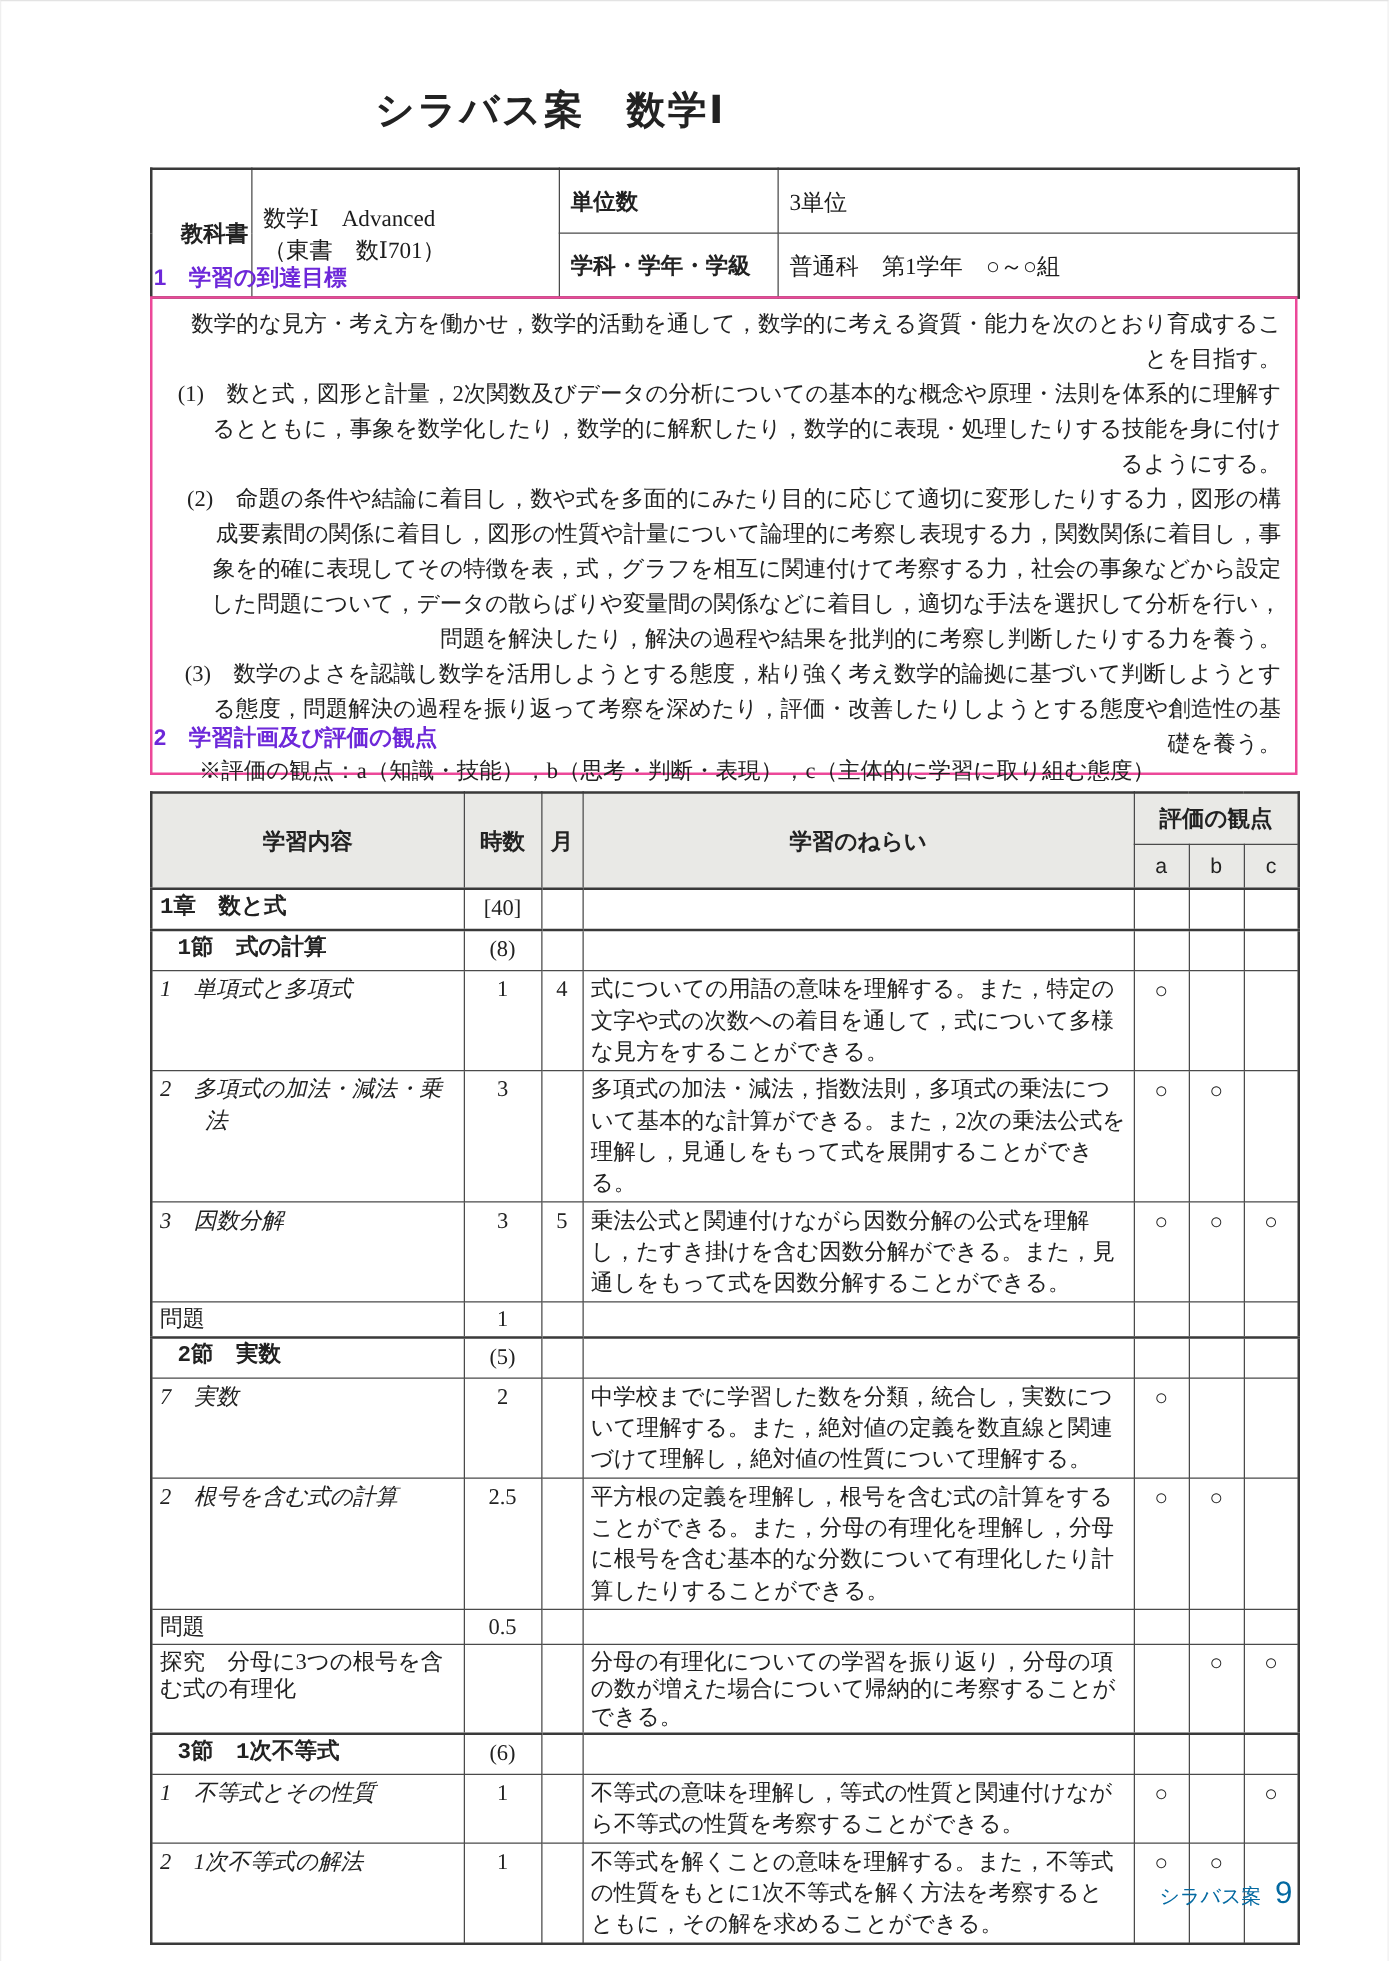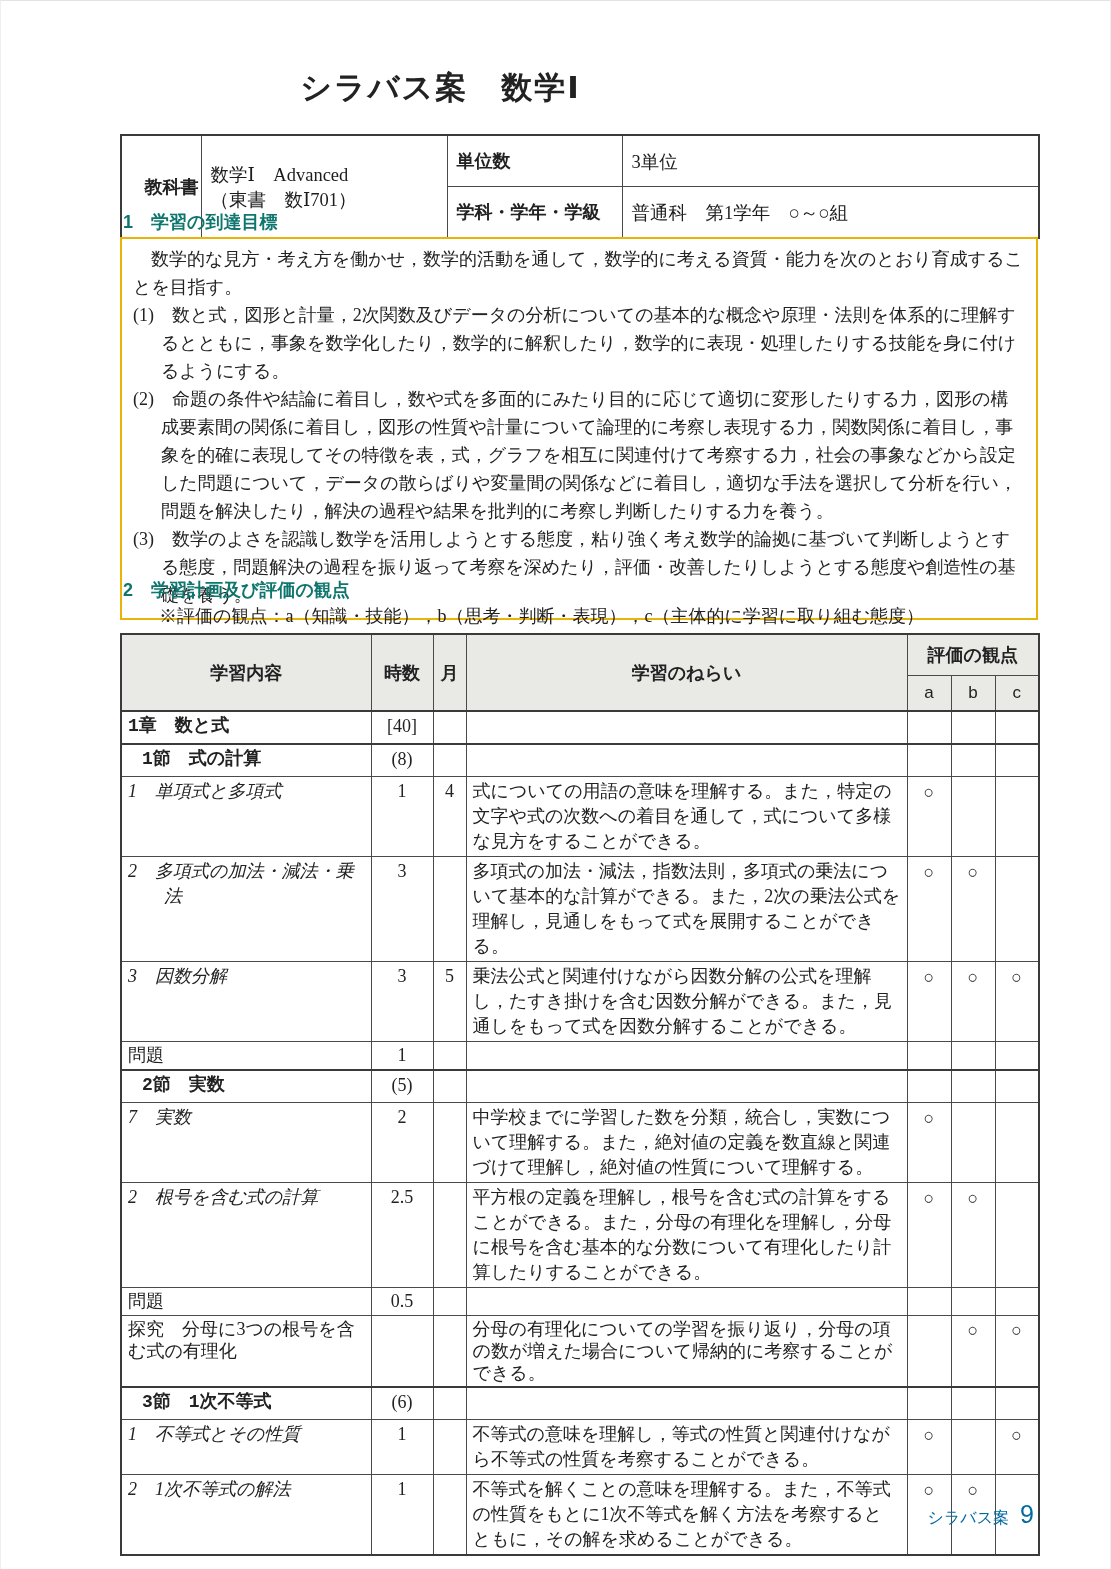--- a/index.html
+++ b/index.html
@@ -38,36 +38,36 @@
     font-family:"Liberation Sans","DejaVu Sans",sans-serif;
     font-weight:bold;color:#222;
   }
   .info-table td.lbl-center{text-align:right;padding:1px 2px;}
   .info-table td.val{font-size:18.5px;}
 
   
   .sec-head{
     position:absolute;left:122px;margin:0;
     font-family:"Liberation Sans","DejaVu Sans",sans-serif;
-    font-weight:bold;font-size:18px;color:#0f766e;
+    font-weight:bold;font-size:18px;color:#6d28d9;
   }
   #sec1-head{top:209px;}
   #sec2-head{top:577px;}
   .sec-note{
     position:absolute;left:158px;top:603px;margin:0;
     font-size:18px;color:#222;
   }
 
   
   .goals-box{
     position:absolute;left:119px;top:236px;width:918px;
     box-sizing:border-box;
-    border:2px solid #eab308;
+    border:2px solid #ec4899;
     padding:6px 11px 9px 11px;
-    font-size:18px;line-height:28px;color:#222;
+    font-size:18px;line-height:28px;color:#222;text-align:right;
   }
   .goals-box p{margin:0;}
   .gb-intro{text-indent:1em;}
   .gb-item{padding-left:1.55em;text-indent:-1.55em;}
 
   
   .main-table{
     position:absolute;left:119px;top:632px;width:918px;
     border-collapse:collapse;table-layout:fixed;
     border:2px solid #3a3a3a;

